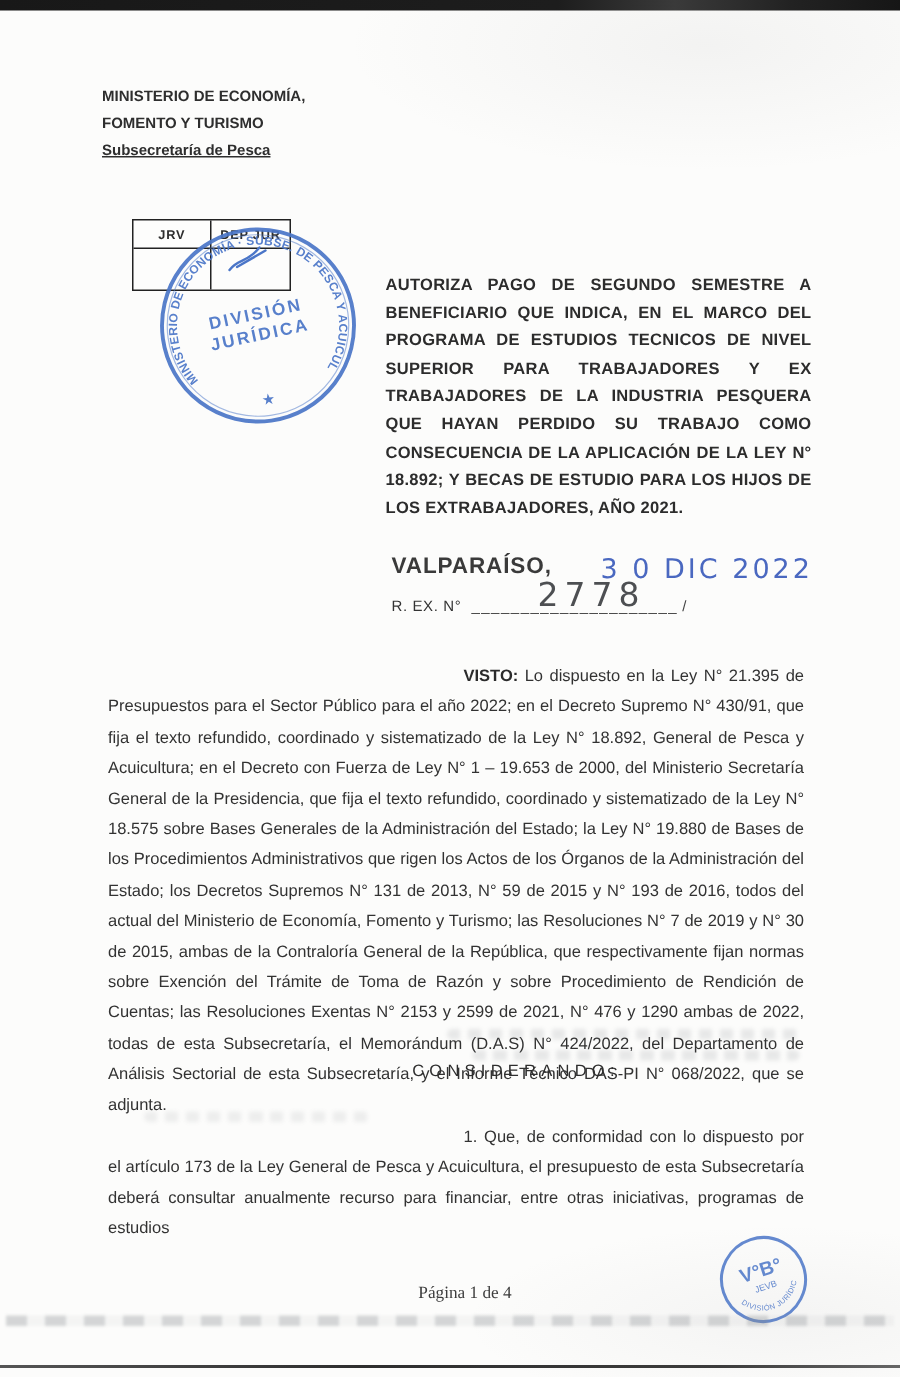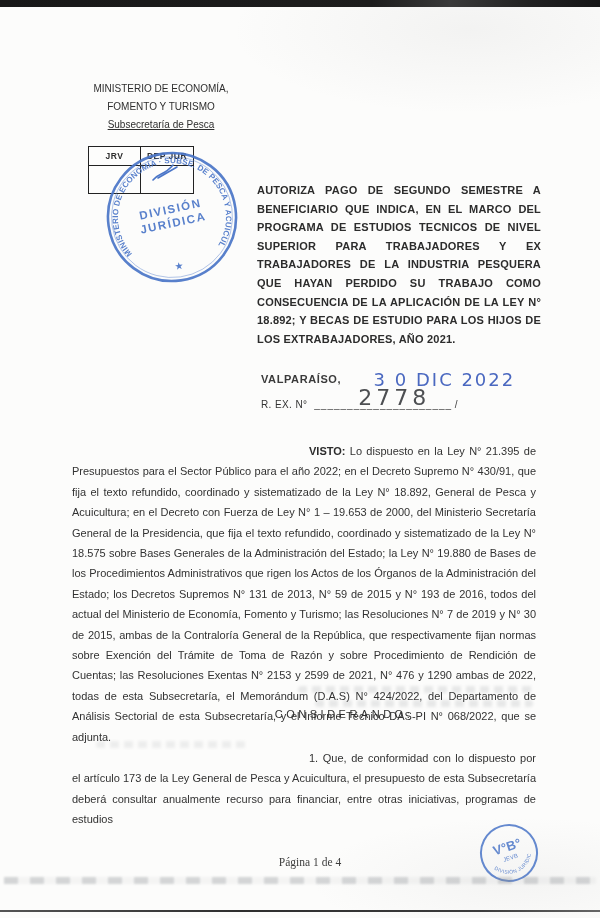--- a/index.html
+++ b/index.html
@@ -30,22 +30,22 @@
   .bleed{
     position:absolute;height:7px;border-radius:4px;opacity:.14;filter:blur(1.4px);
     background:repeating-linear-gradient(90deg,#6b7076 0 9px,transparent 9px 14px);
   }
   .bleed.b1{top:686px;left:298px;width:236px;}
   .bleed.b2{top:700px;left:315px;width:218px;}
   .bleed.b3{top:741px;left:96px;width:150px;opacity:.10;}
 
   
   .letterhead{
-    position:absolute;top:80px;left:68px;width:186px;
-    text-align:center;font-weight:normal;font-size:10px;line-height:18px;color:#2e2e2e;
+    position:absolute;top:56px;left:68px;width:186px;
+    text-align:left;font-weight:bold;font-size:10px;line-height:18px;color:#2e2e2e;
   }
   .letterhead .u{text-decoration:underline;}
 
   
   .routing-box{
     position:absolute;top:146px;left:88px;width:104px;height:46px;
     border:1.6px solid #222;display:grid;grid-template-columns:1fr 1fr;grid-template-rows:19px 1fr;
     background:rgba(255,255,255,.25);
   }
   .routing-box .cell{
@@ -63,21 +63,21 @@
 
   
   .title-block{
     position:absolute;top:181px;left:257px;width:284px;
     font-size:11px;font-weight:bold;line-height:18.6px;color:#2c2c2c;
     text-align:justify;letter-spacing:.2px;
   }
 
   
   .dateline{position:absolute;top:369px;left:261px;white-space:nowrap;}
-  .dateline .city{font-size:11px;letter-spacing:.6px;color:#3a3a3a;font-weight:bold;text-align:right;}
+  .dateline .city{font-size:15px;letter-spacing:.6px;color:#3a3a3a;font-weight:bold;text-align:right;}
   .dateline .stamp-date{
     font-size:18px;color:#4a68c0;letter-spacing:2px;margin-left:28px;
     font-family:"DejaVu Sans",sans-serif;font-weight:500;vertical-align:-3px;
   }
 
   
   .rex-line{position:absolute;top:399px;left:261px;font-size:10px;color:#333;white-space:nowrap;}
   .rex-label{font-size:10px;letter-spacing:.4px;color:#333;}
   .rex-dashes{position:relative;display:inline-block;margin-left:4px;font-size:10px;letter-spacing:1px;color:#444;}
   .rex-number{

